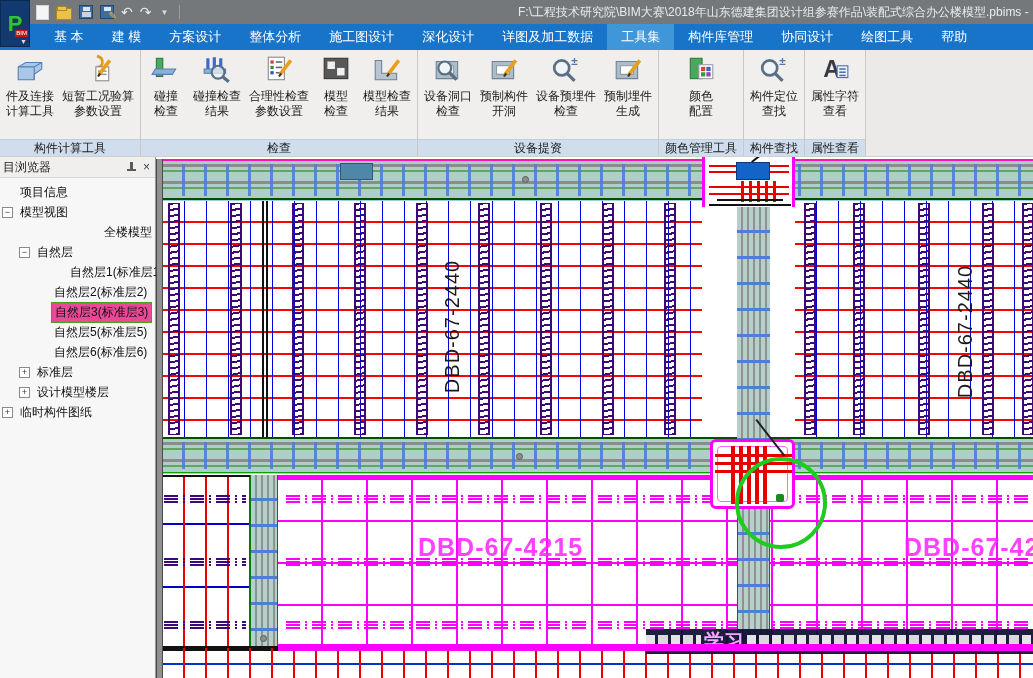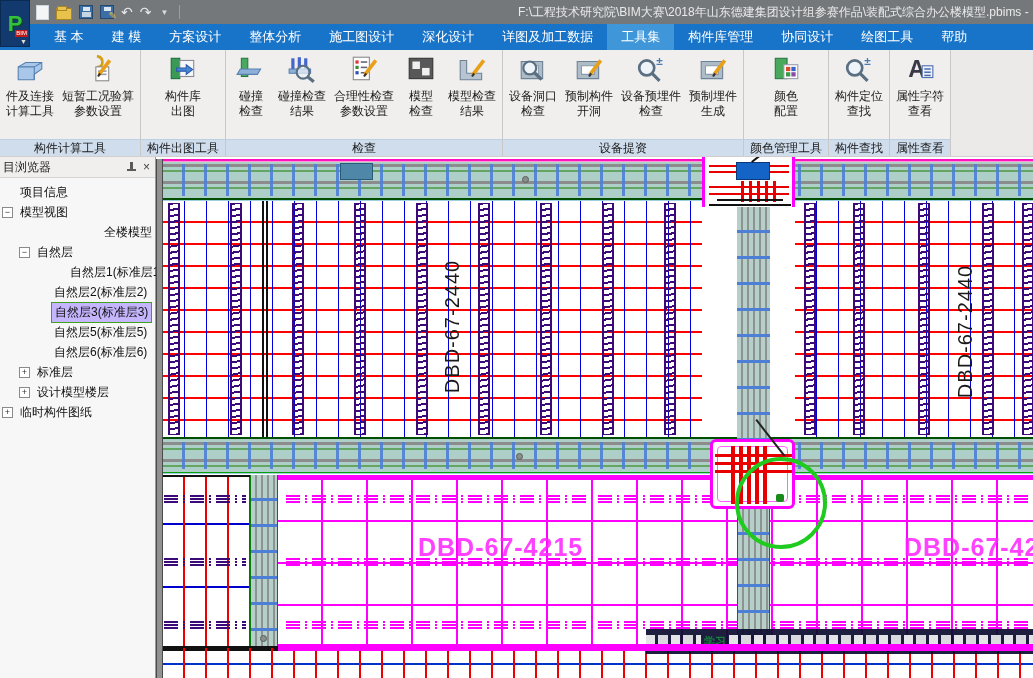--- a/index.html
+++ b/index.html
@@ -48,21 +48,21 @@
   .sb-title { font-size:12px; color:#222; flex:1; }
   .sb-pin { width:12px; height:12px; position:relative; margin-right:6px; }
   .sb-pin:before { content:""; position:absolute; left:5px; top:1px; width:3px; height:7px; background:#5a5a5a; }
   .sb-pin:after { content:""; position:absolute; left:2px; top:8px; width:9px; height:2px; background:#5a5a5a; }
   .sb-close { font-size:12px; color:#444; margin-right:2px; line-height:12px; }
   .tree { padding-top:4px; }
   .trow { display:flex; align-items:center; height:20px; font-size:12px; color:#111; white-space:nowrap; }
   .exp { width:11px; height:11px; border:1px solid #8a8a8a; background:#fff; font-size:9px; line-height:9px; text-align:center; color:#333; margin-right:4px; flex:none; }
   .noexp { width:11px; margin-right:4px; flex:none; }
   .tlabel { padding:1px 3px; }
-  .trow.sel .tlabel { background:#c4b5fd; border:1px solid #3fa320; }
+  .trow.sel .tlabel { background:#ec4899; border:1px solid #3fa320; }
 
   
   .canvas { position:absolute; left:156px; top:157px; width:877px; height:521px; background:#ffffff; overflow:hidden; }
   .abs { position:absolute; }
 
   .edge-strip { left:0; top:2px; width:7px; height:519px; background:#919191; border-left:1px solid #4a4a4a; border-right:1px solid #4a4a4a; }
 
   .band { left:7px; width:870px; background:#adcfc8; }
   .band-top { top:2px; height:42px;
     background-image:
@@ -143,21 +143,21 @@
     background-image:
       repeating-linear-gradient(90deg,transparent 0 20px,#ee0000 20px 22px),
       linear-gradient(180deg,#111 2px 3px,transparent 3px 15px,#0033cc 15px 17px,transparent 17px); z-index:25; }
   .magbottom { left:122px; top:487px; width:755px; height:7px; background:#ff00ff; z-index:32; }
 
   .vlabel { font-size:20px; color:#1a1a1a; letter-spacing:1px; white-space:nowrap; transform:rotate(-90deg); transform-origin:center; z-index:10; }
   .mlabel { font-size:25px; color:#ff22ff; font-weight:bold; letter-spacing:1px; white-space:nowrap; z-index:12; opacity:.85; }
 
   .watermark { left:490px; top:472px; width:387px; height:25px; background:rgba(13,13,48,.93); z-index:30; display:flex; align-items:center; overflow:hidden; }
   .wm-blocks { height:13px; background:repeating-linear-gradient(90deg,#e4e4e8 0 9px,transparent 9px 12px,#d8d8de 12px 22px,transparent 22px 25px); }
-  .wm-text { color:#15803d; font-size:11px; font-weight:bold; padding:0 3px; white-space:nowrap; }
+  .wm-text { color:#f0abfc; font-size:20px; font-weight:bold; padding:0 3px; white-space:nowrap; }
 </style>
 </head>
 <body>
 
 <div class="titlebar">
   <div class="qa" id="qa-icons">
       <span class="ic ic-page"></span>
       <span class="ic ic-folder"></span>
       <span class="ic ic-floppy"></span>
       <span class="ic ic-floppy2"></span>
@@ -207,34 +207,20 @@
               <line x1="14" y1="16" x2="22" y2="16" stroke="#99a" stroke-width="1.5"></line>
               <line x1="14" y1="19" x2="22" y2="19" stroke="#99a" stroke-width="1.5"></line>
               <line x1="15" y1="19" x2="25" y2="6" stroke="#e8a01a" stroke-width="3.4"></line>
               <line x1="14" y1="21" x2="16" y2="18" stroke="#333" stroke-width="2"></line>
             </svg></div>
           <div class="tlbl">短暂工况验算</div>
           <div class="tlbl">参数设置</div>
         </div>
       </div>
       <div class="glabel">构件计算工具</div>
-    </div>
-    <div class="tgroup">
-      <div class="tbtns">
-        <div class="tbtn">
-          <div><svg viewBox="0 0 28 28" xmlns="http://www.w3.org/2000/svg">
-              <rect x="3" y="4" width="8" height="19" fill="#3a9a55" stroke="#1e6e38"></rect>
-              <rect x="11" y="6" width="13" height="15" fill="#f4f6f8" stroke="#889"></rect>
-              <path d="M8 13 h9 v-3 l6 4.5 l-6 4.5 v-3 h-9 z" fill="#4a86d8" stroke="#2a5aa8"></path>
-            </svg></div>
-          <div class="tlbl">构件库</div>
-          <div class="tlbl">出图</div>
-        </div>
-      </div>
-      <div class="glabel">构件出图工具</div>
     </div>
     <div class="tgroup">
       <div class="tbtns">
         <div class="tbtn">
           <div><svg viewBox="0 0 28 28" xmlns="http://www.w3.org/2000/svg">
               <rect x="5" y="4" width="6" height="17" fill="#4aa860" stroke="#2a7840"></rect>
               <path d="M4 14 h19 l-3 5 h-19 z" fill="#8cb0d8" stroke="#5a80b0"></path>
             </svg></div>
           <div class="tlbl">碰撞</div>
           <div class="tlbl">检查</div>

